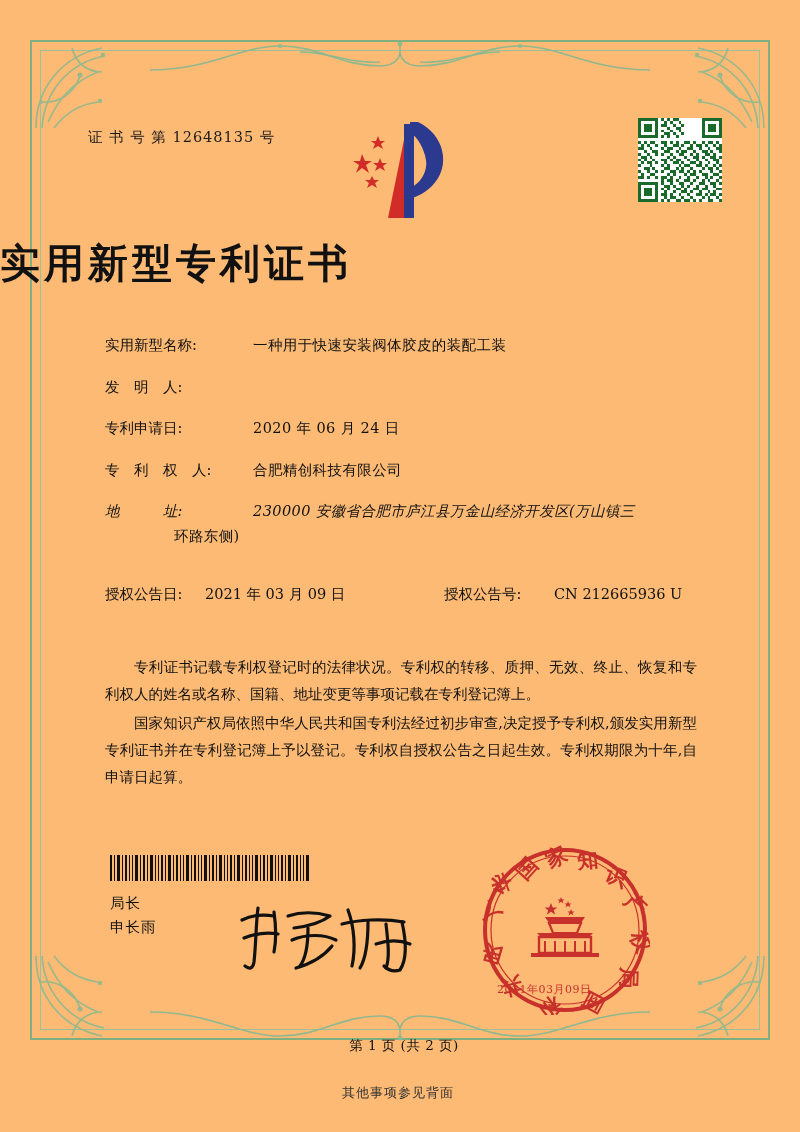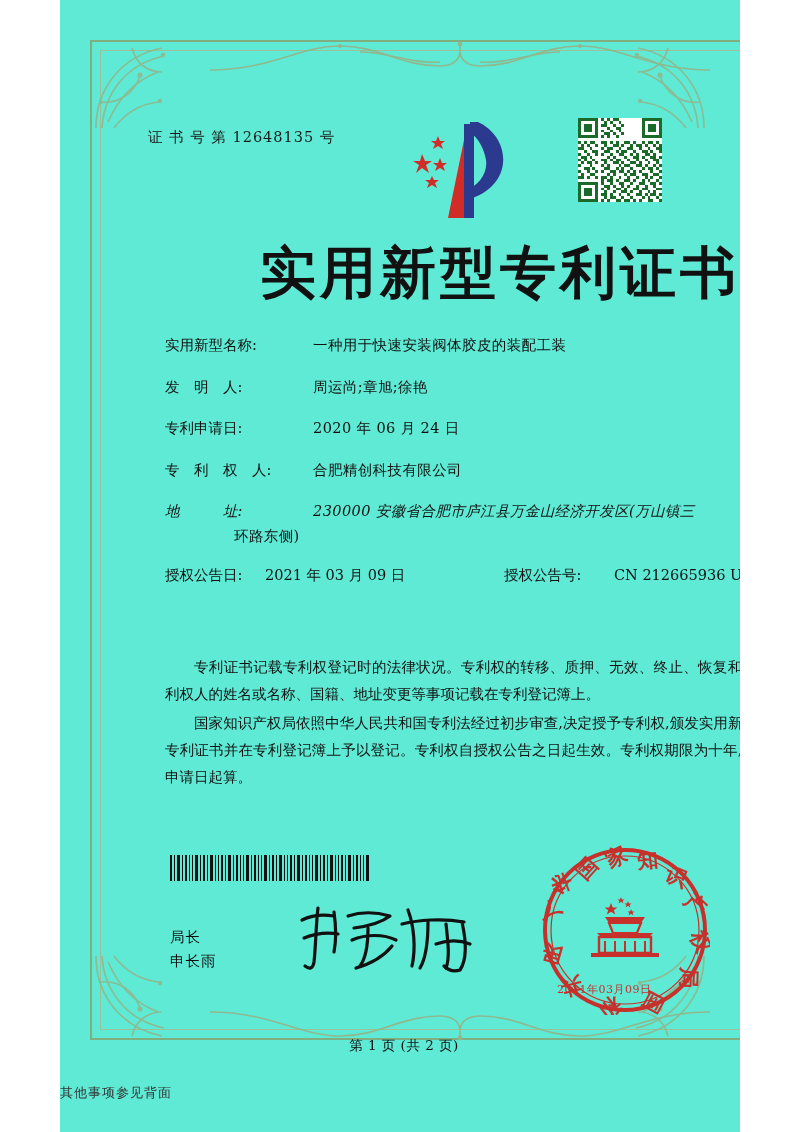--- a/index.html
+++ b/index.html
@@ -5,24 +5,24 @@
   html, body {
     margin: 0;
     padding: 0;
     background: #ffffff;
   }
   body {
     font-family: "DejaVu Sans", sans-serif;
   }
   .page {
     position: relative;
-    width: 680px;
+    width: 800px;
     height: 1132px;
     margin: 0 auto;
-    background: #5eead4;
+    background: #fdba74;
     overflow: hidden;
   }
 
   
   .border-outer {
     position: absolute;
     left: 30px; top: 40px;
     width: 740px; height: 1000px;
     border: 2px solid #7fae7f;
     box-sizing: border-box;
@@ -74,27 +74,26 @@
   .logo {
     position: absolute;
     left: 348px; top: 118px;
     width: 110px; height: 105px;
   }
 
   
   .title {
     position: absolute;
     left: 0; right: 0; top: 236px;
-    text-align: right;
+    text-align: left;
     font-family: "DejaVu Serif", serif;
-    font-size: 56px;
+    font-size: 40px;
     font-weight: bold;
     letter-spacing: 4px;
     color: #111;
-    padding-left: 24px;
   }
 
   
   .fields {
     position: absolute;
     left: 105px; top: 336px;
     width: 600px;
     font-family: "DejaVu Serif", serif;
     font-size: 14.5px;
     color: #111;
@@ -118,21 +117,21 @@
   .val2 {
     margin-top: 6px;
     margin-left: 69px;
     letter-spacing: 0.4px;
   }
   .row-two {
     display: flex;
     align-items: baseline;
     margin-bottom: 18px;
   }
-  .col-a { flex: 0 0 300px; display: flex; align-items: baseline; }
+  .col-a { flex: 0 0 300px; display: flex; align-items: baseline; margin-top: 19px; }
   .col-b { flex: 1 1 auto; display: flex; align-items: baseline; margin-left: 39px; }
   .lbl-w { flex: 0 0 100px; white-space: nowrap; }
   .lbl-w2 { flex: 0 0 110px; white-space: nowrap; }
 
   
   .paras {
     position: absolute;
     left: 105px; top: 654px;
     width: 592px;
     font-family: "DejaVu Serif", serif;
@@ -149,21 +148,21 @@
   
   .barcode {
     position: absolute;
     left: 110px; top: 855px;
     width: 200px; height: 26px;
   }
 
   
   .sig-label {
     position: absolute;
-    left: 110px; top: 925px;
+    left: 110px; top: 891px;
     font-family: "DejaVu Serif", serif;
     font-size: 14.5px;
     line-height: 24px;
     color: #111;
     letter-spacing: 1px;
   }
   .sig-script {
     position: absolute;
     left: 236px; top: 900px;
     width: 190px;
@@ -193,20 +192,21 @@
     text-align: center;
     font-family: "DejaVu Serif", serif;
     font-size: 13.5px;
     color: #111;
     letter-spacing: 0.5px;
     padding-left: 8px;
   }
   .back-note {
     position: absolute;
     left: 0; right: 4px; top: 1084px;
+    text-align: center;
     font-family: "DejaVu Serif", serif;
     font-size: 13px;
     color: #333;
     letter-spacing: 1px;
   }
 </style>
 </head>
 <body>
 
 <div class="page">
@@ -544,21 +544,20 @@
 
   <div class="title">实用新型专利证书</div>
 
   <div class="fields">
     <div class="row">
       <div class="lbl">实用新型名称:</div>
       <div class="val">一种用于快速安装阀体胶皮的装配工装</div>
     </div>
     <div class="row">
       <div class="lbl">发　明　人:</div>
-      <div class="val">周运尚;章旭;徐艳</div>
     </div>
     <div class="row">
       <div class="lbl">专利申请日:</div>
       <div class="val">2020 年 06 月 24 日</div>
     </div>
     <div class="row">
       <div class="lbl">专　利　权　人:</div>
       <div class="val">合肥精创科技有限公司</div>
     </div>
     <div>

